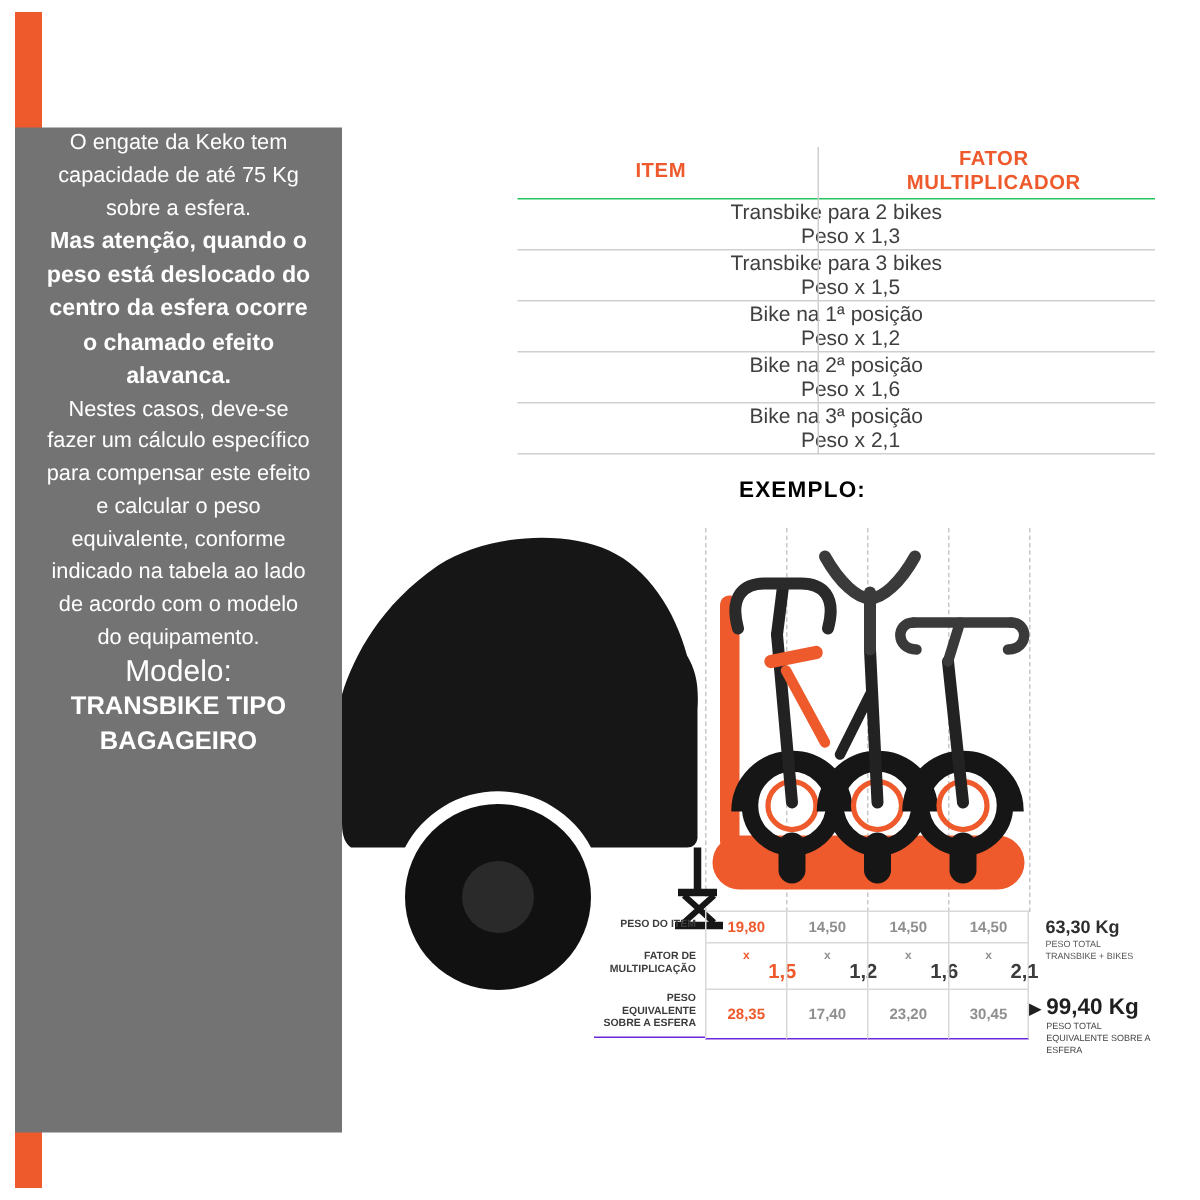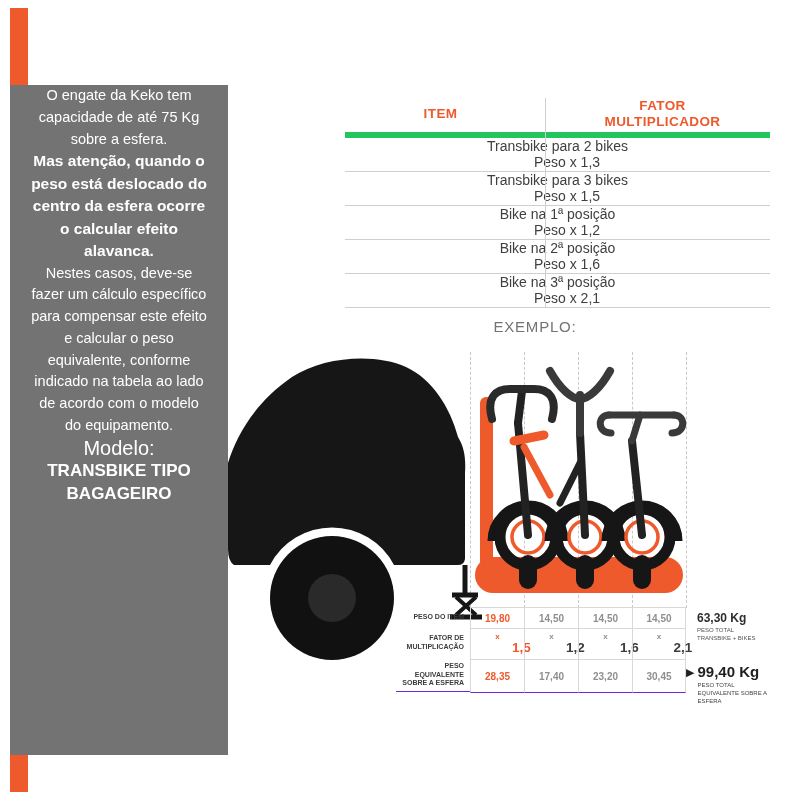--- a/index.html
+++ b/index.html
@@ -24,31 +24,31 @@
   .lp-p4{margin-top:36px;font-size:20px;}
   .lp-p5{margin-top:3px;font-size:17px;font-weight:bold;line-height:1.35;}
 
   
   .ftable{
     position:absolute;left:345px;top:96px;width:425px;color:#3f3f3f;
   }
   .ftable .vline{
     position:absolute;left:200px;top:2px;bottom:0;width:1px;background:#cfcfcf;
   }
-  .fhead{display:flex;align-items:center;height:36px;border-bottom:6px solid #22c55e;}
+  .fhead{display:flex;align-items:center;height:36px;border-bottom:1px solid #22c55e;}
   .frow{display:flex;align-items:center;height:33px;border-bottom:1px solid #cfcfcf;font-size:14px;flex-direction:column;}
   .fcell-item{width:200px;text-align:center;}
   .fcell-factor{width:225px;text-align:center;padding-left:19px;}
   .fh{color:#EE5A2C;font-weight:bold;font-size:13.5px;letter-spacing:.4px;line-height:1.15;}
   .fh2{max-width:125px;margin:0 auto;}
 
   
   .exemplo{
     position:absolute;left:350px;top:318px;width:370px;text-align:center;
-    color:#737373;font-weight:normal;font-size:15px;letter-spacing:.8px;
+    color:#000000;font-weight:bold;font-size:15px;letter-spacing:.8px;
   }
 
   
   .dline{position:absolute;top:352px;height:256px;width:0;border-left:1px dashed #c8c8c8;}
   .d1{left:470px;} .d2{left:524px;} .d3{left:578px;} .d4{left:632px;} .d5{left:686px;}
 
   
   .illus{position:absolute;left:228px;top:345px;}
 
   
@@ -82,21 +82,21 @@
   .t2arrow{font-size:11px;margin:3px 3px 0 0;color:#1f1f1f;}
   .t2num{font-size:15px;font-weight:bold;}
   .t2lab{font-size:6px;color:#444;line-height:1.35;width:78px;margin-top:1px;}
 </style>
 </head>
 <body>
 
 <div class="accent-strip"></div>
 <div class="left-panel">
   <p class="lp-p1">O engate da Keko tem capacidade de até 75 Kg sobre a esfera.</p>
-  <p class="lp-p2">Mas atenção, quando o peso está deslocado do centro da esfera ocorre o calcular efeito alavanca.</p>
+  <p class="lp-p2">Mas atenção, quando o peso está deslocado do centro da esfera ocorre o chamado efeito alavanca.</p>
   <p class="lp-p3">Nestes casos, deve-se fazer um cálculo específico para compensar este efeito e calcular o peso equivalente, conforme indicado na tabela ao lado de acordo com o modelo do equipamento.</p>
   <p class="lp-p4">Modelo:</p>
   <p class="lp-p5">TRANSBIKE TIPO BAGAGEIRO</p>
 </div>
 
 <div class="ftable">
   <div class="vline"></div>
   <div class="fhead">
     <div class="fcell-item fh">ITEM</div>
     <div class="fcell-factor">

